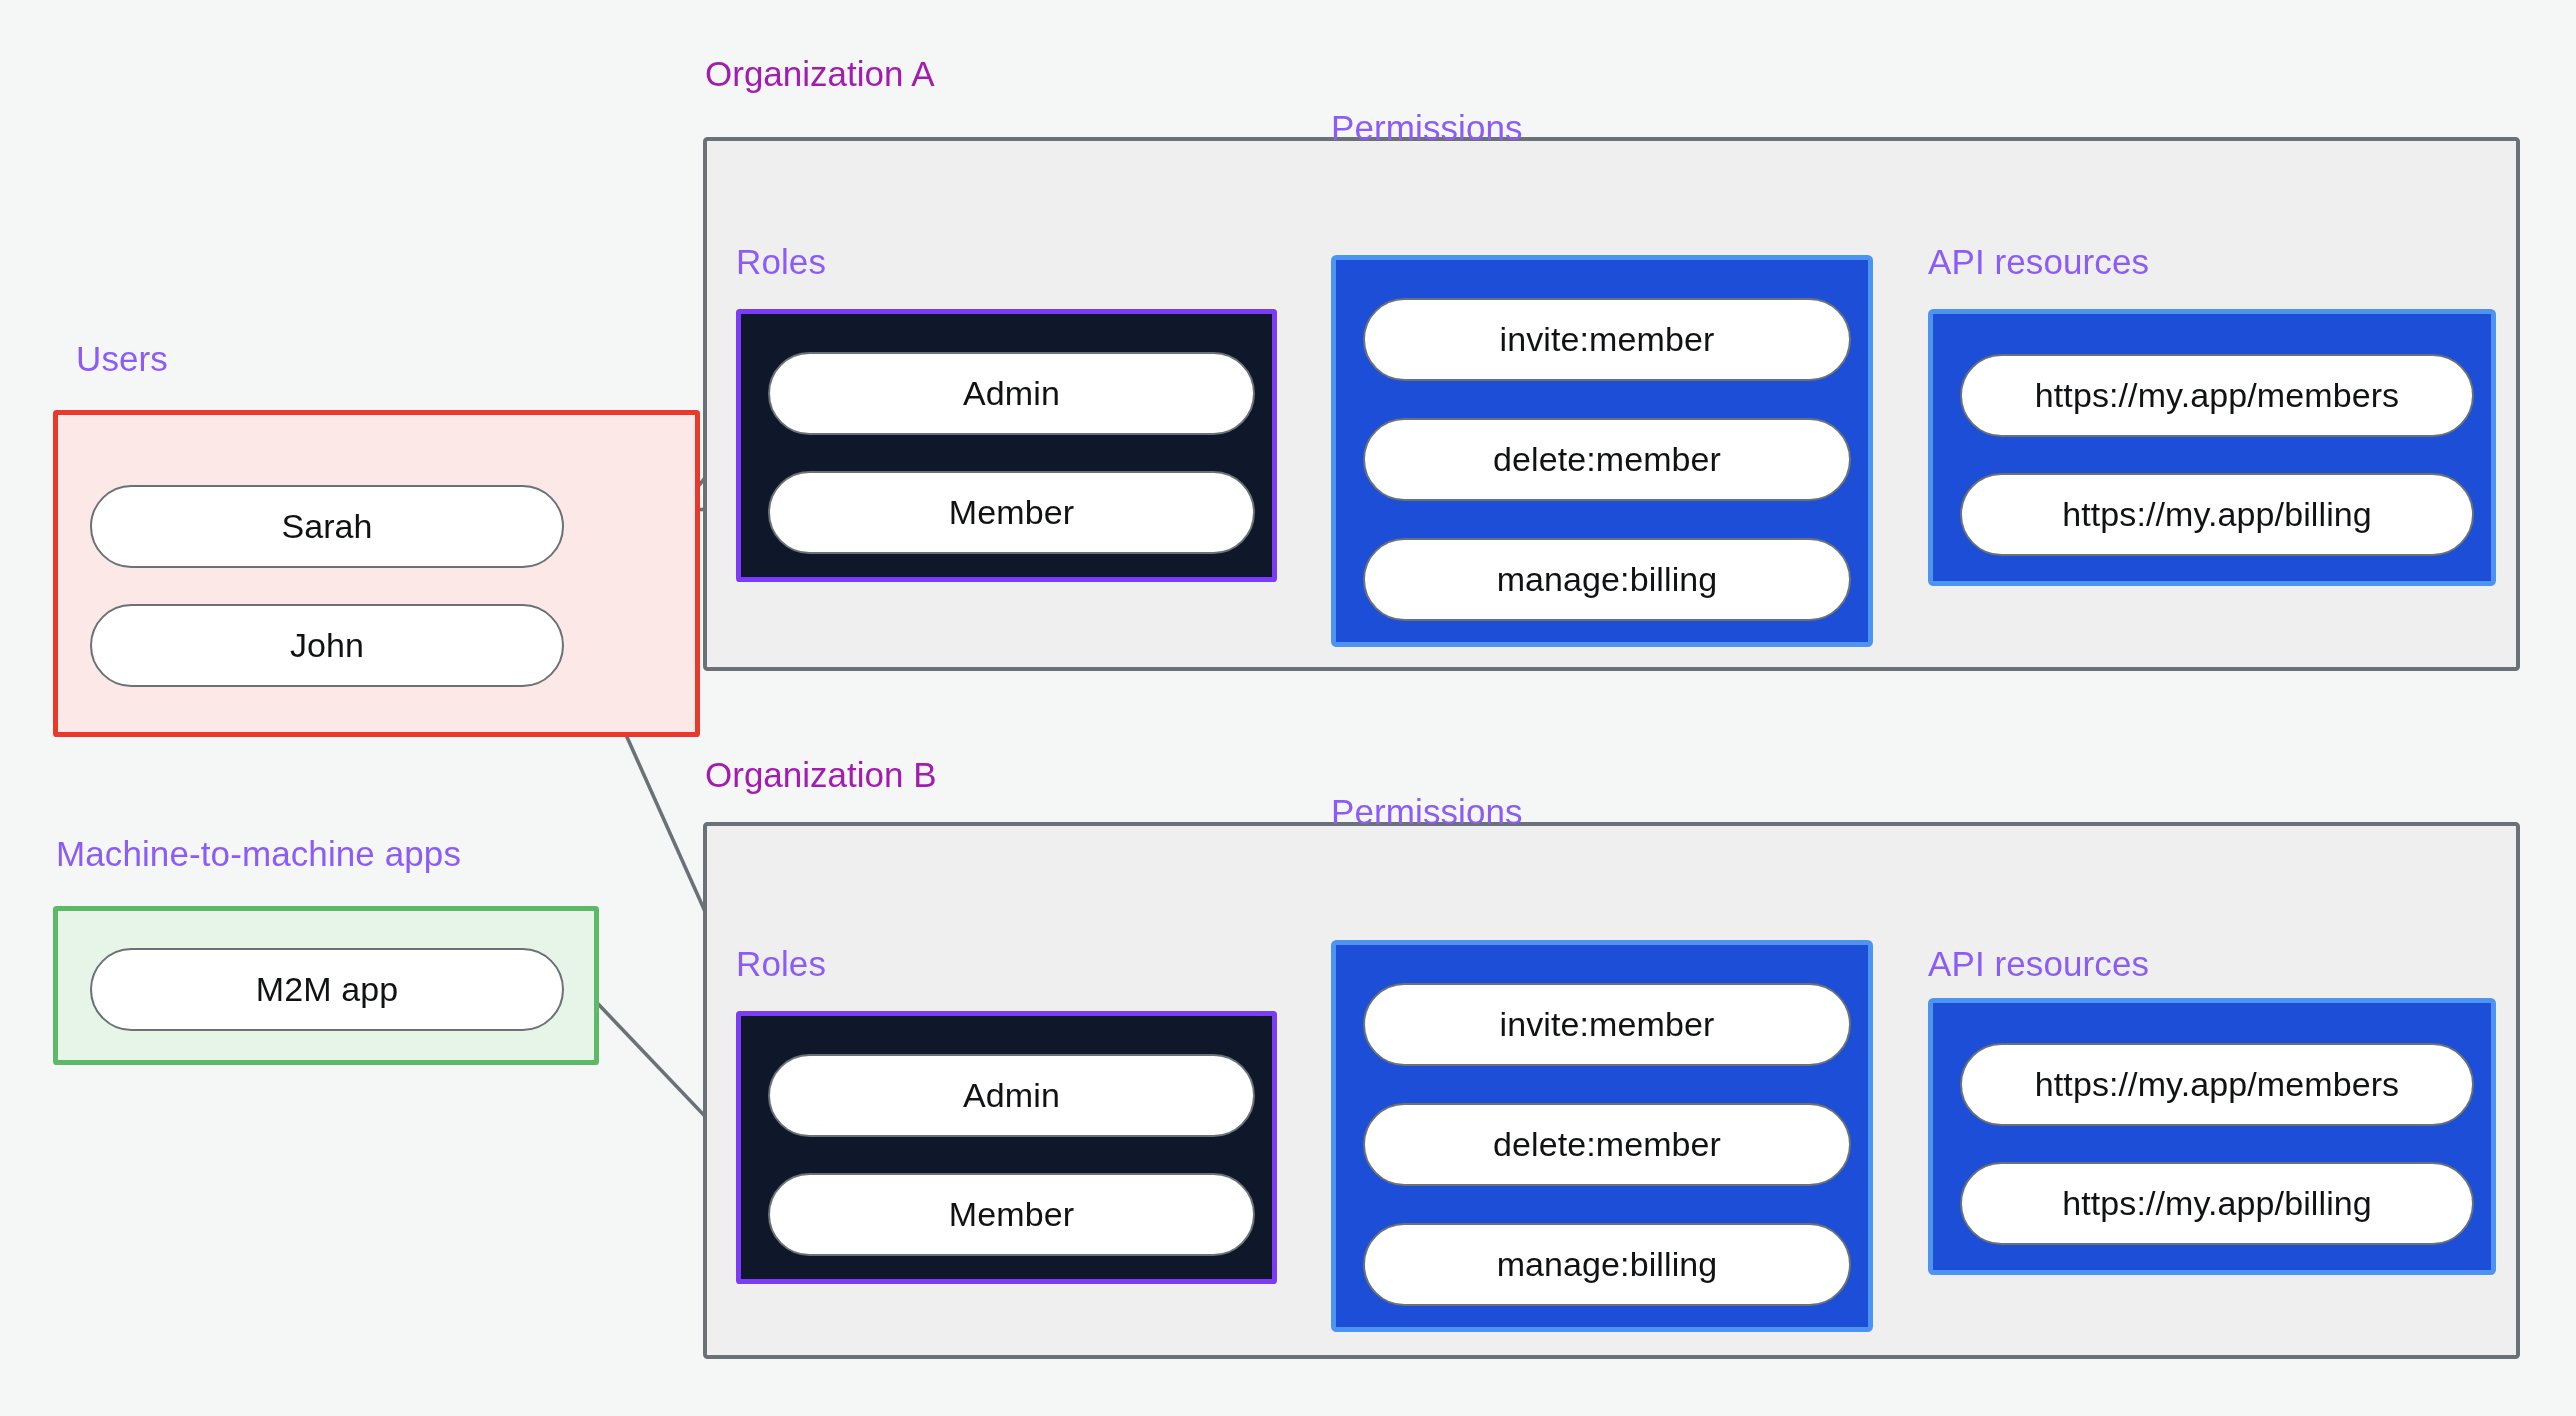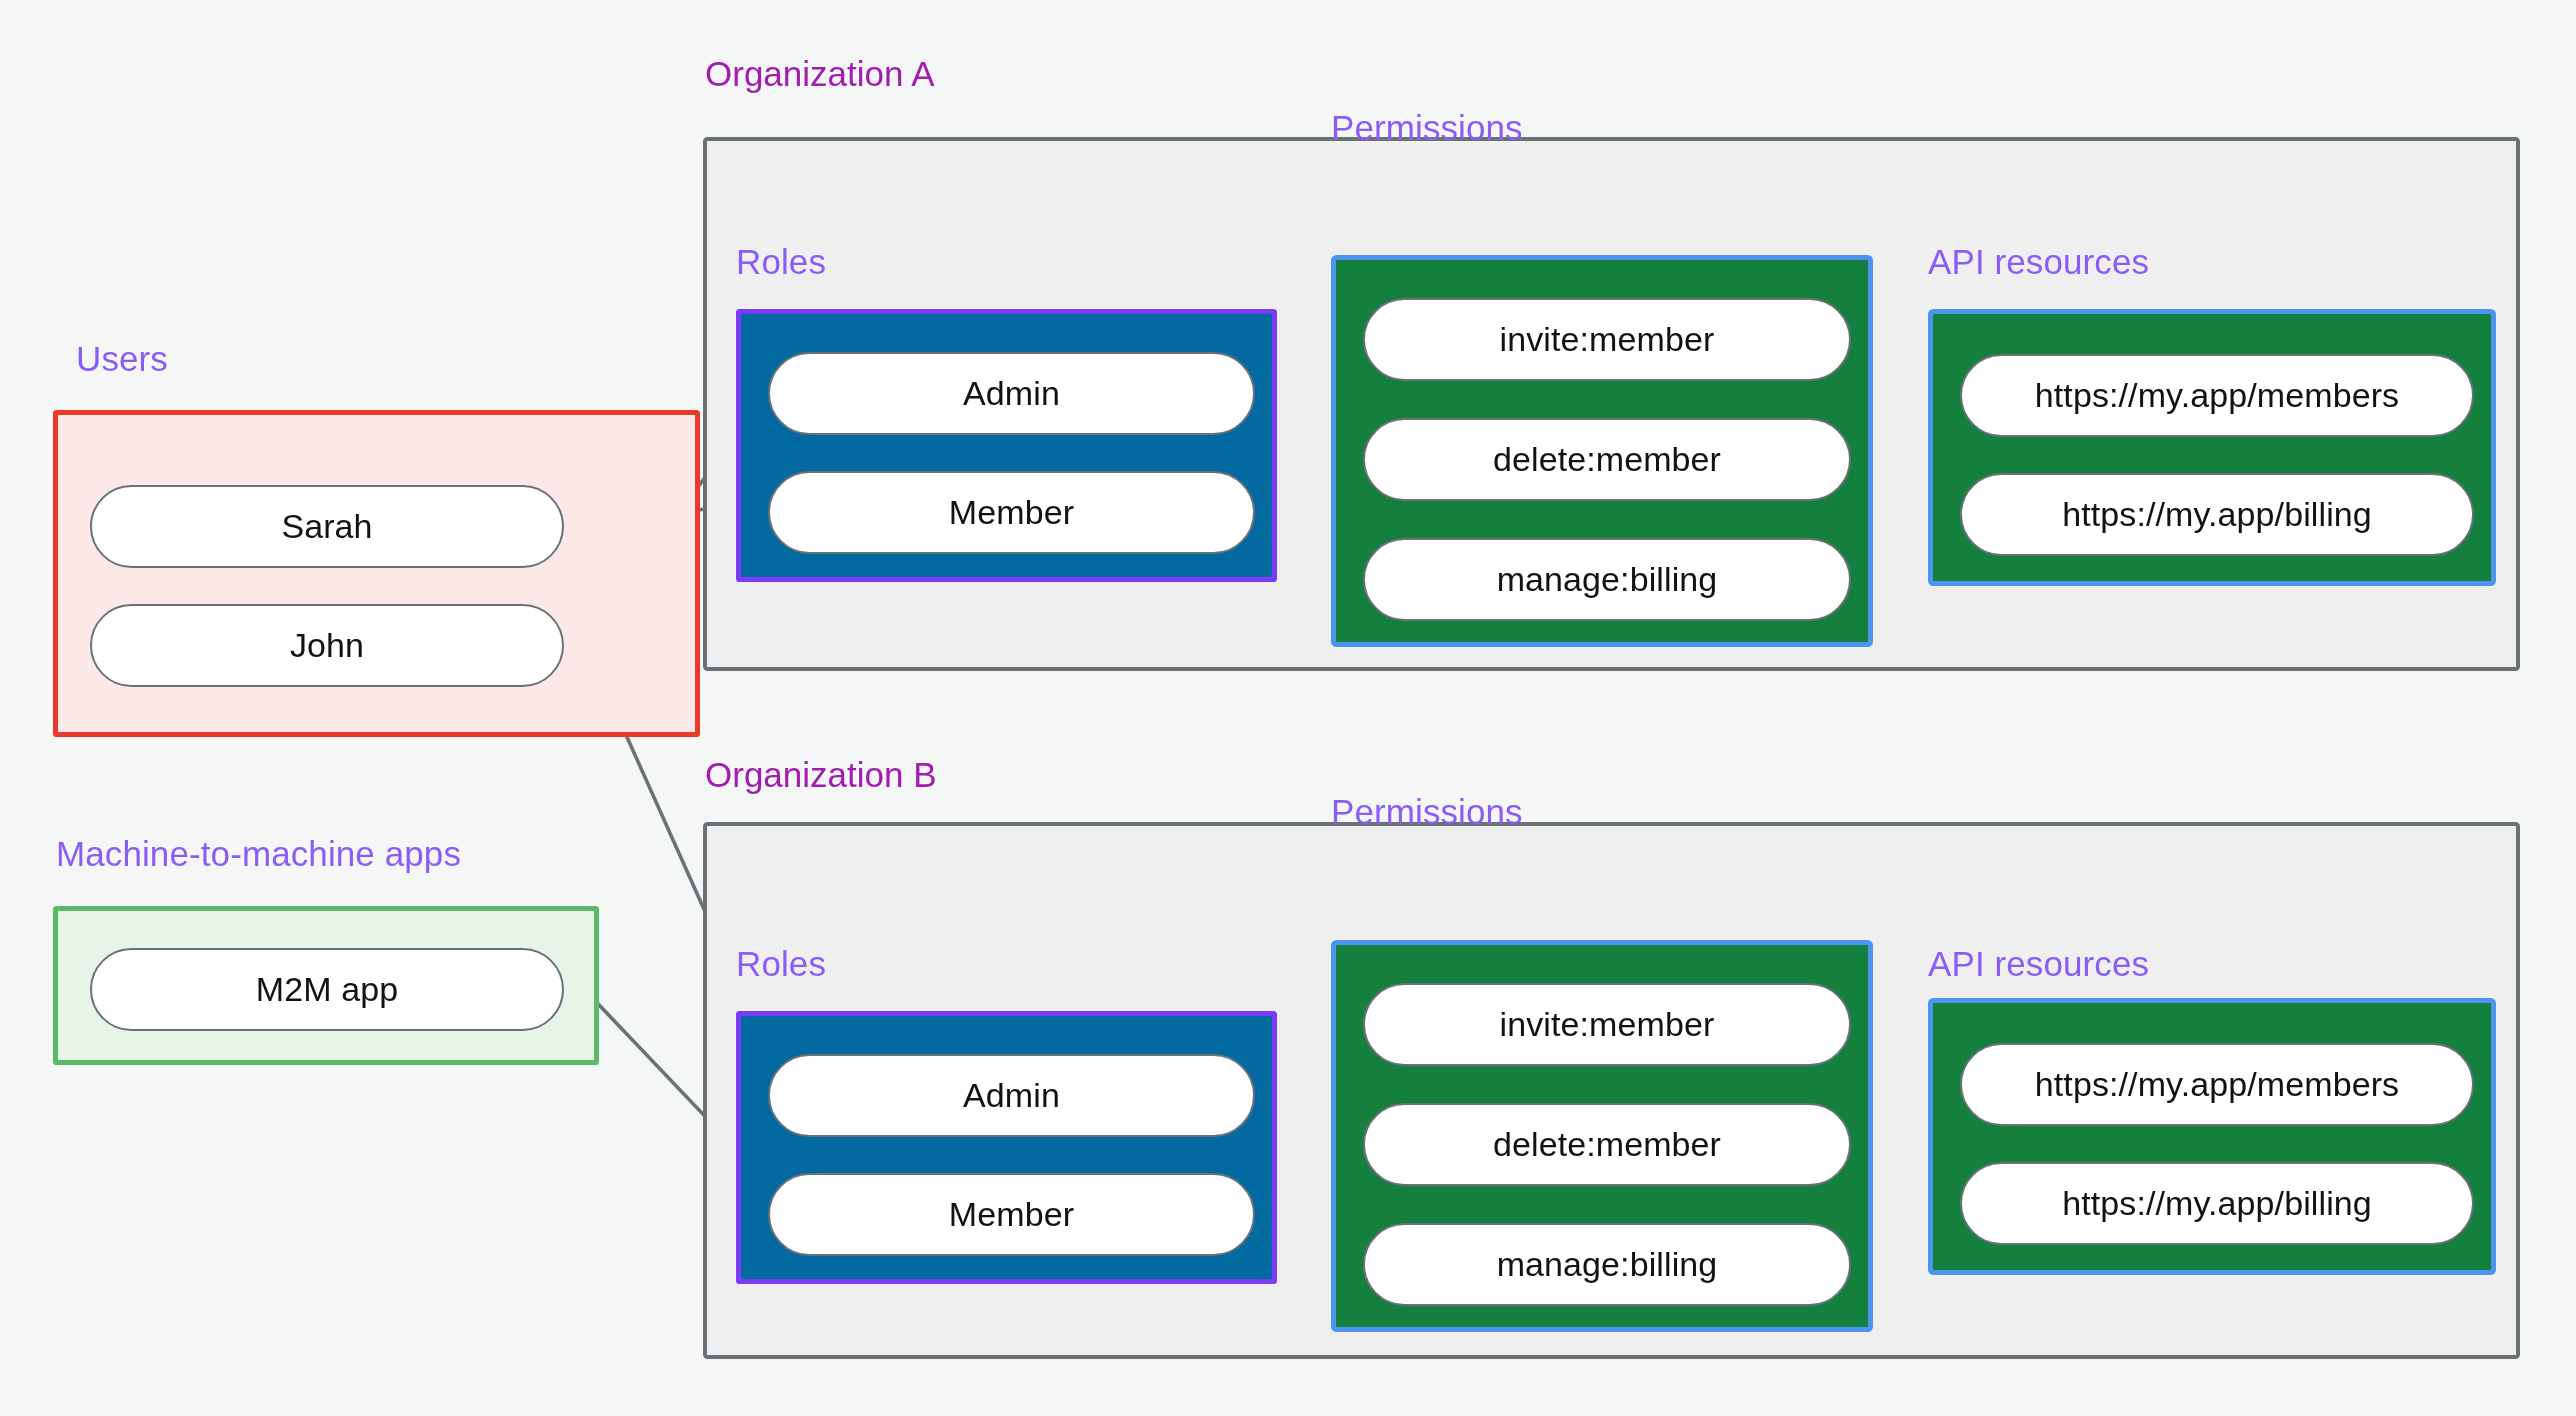--- a/index.html
+++ b/index.html
@@ -37,26 +37,26 @@
     background:#fce9e7;
     border-radius:3.6px;
   }
   .m2m-box{
     border:5.4px solid #5cba67;
     background:#e7f5e9;
     border-radius:3.6px;
   }
   .roles-box{
     border:5.4px solid #7c3bf7;
-    background:#0369a1;
+    background:#0f172a;
     border-radius:3.6px;
   }
   .blue-box{
     border:5.4px solid #4d94f0;
-    background:#15803d;
+    background:#1d4ed8;
     border-radius:5.4px;
   }
   .pill{
     position:absolute;
     box-sizing:border-box;
     background:#ffffff;
     border:2.7px solid #6a7177;
     border-radius:900px;
     display:flex;
     align-items:center;

